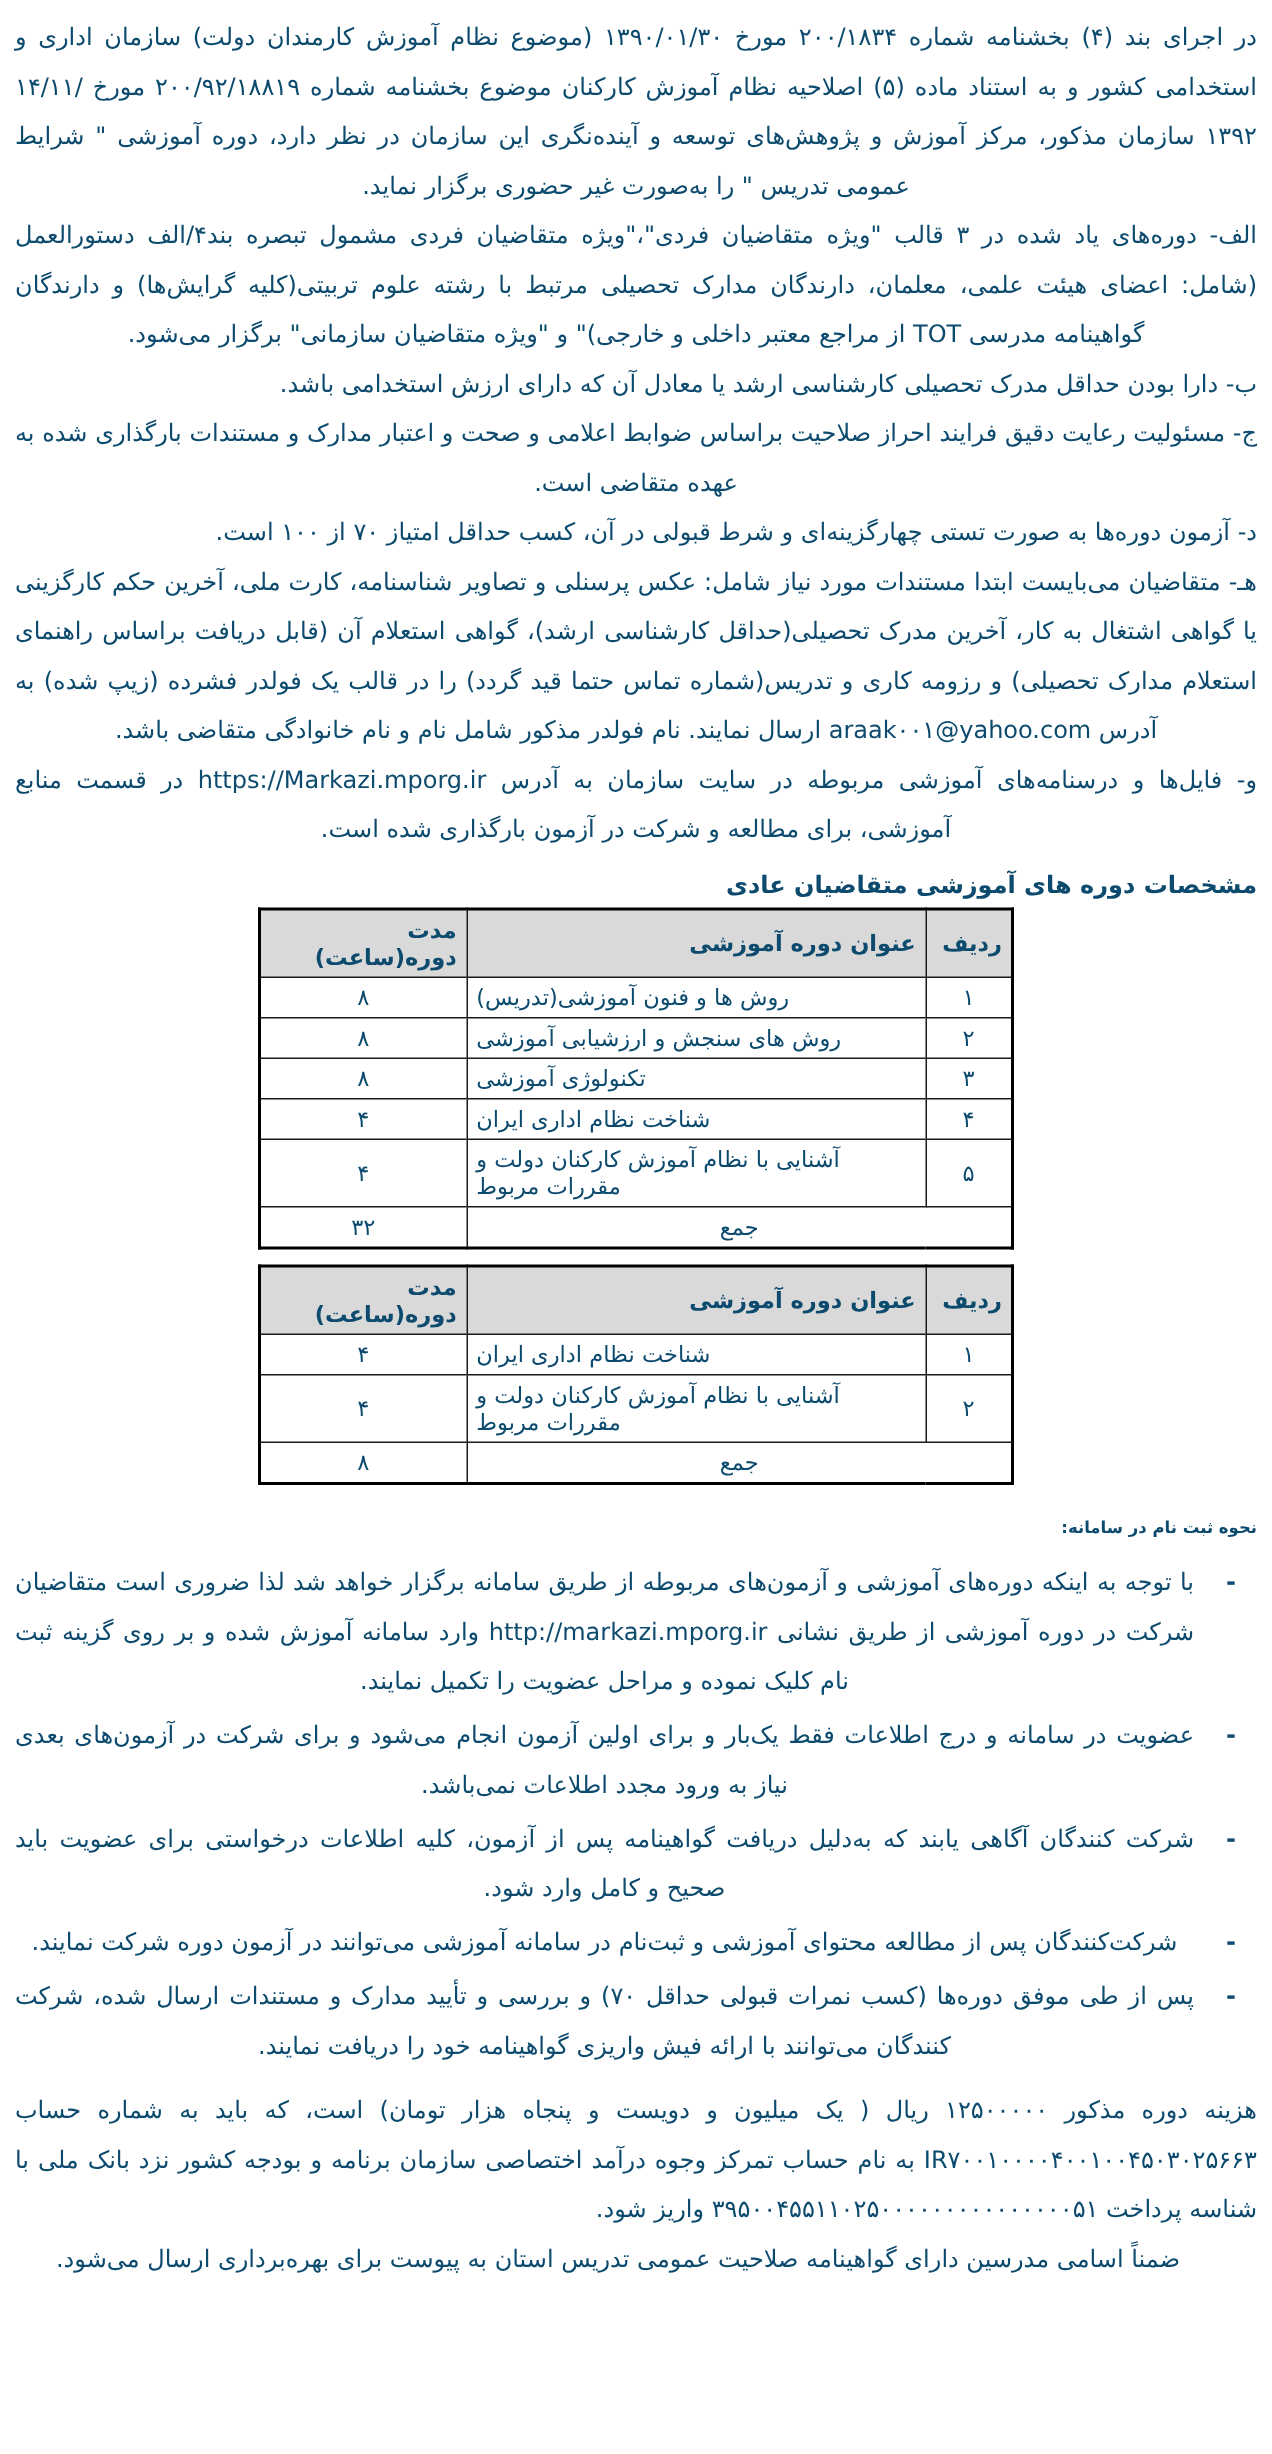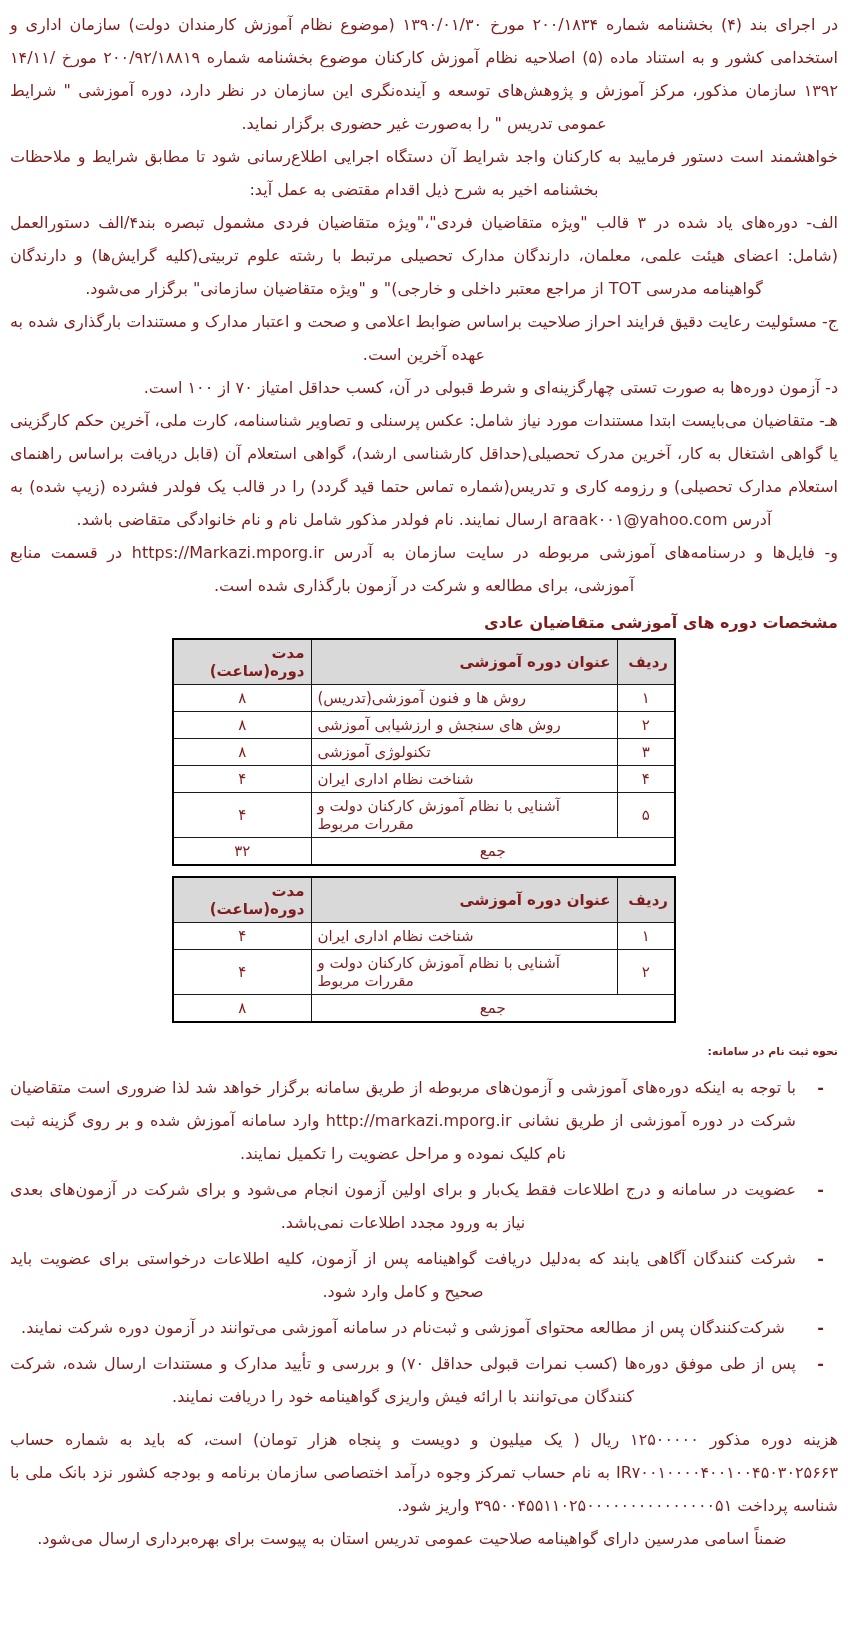--- a/index.html
+++ b/index.html
@@ -1,21 +1,21 @@
 <!DOCTYPE html>
 <html lang="fa" dir="rtl"><head>
 <meta charset="utf-8">
 <style>
   html,body{margin:0;padding:0;background:#ffffff;}
   .page{
     width:848px;height:1636px;box-sizing:border-box;
     padding:8px 10px 0 10px;
     direction:rtl;
     background:#ffffff;
-    color:#7f1d1d;
+    color:#0c4a6e;
     font-family:"DejaVu Sans",sans-serif;
     font-size:16px;
     overflow:hidden;
   }
   p.para{
     margin:0;
     line-height:33px;
     text-align:justify;
   }
   p.lc{ text-align-last:center; }
@@ -77,24 +77,24 @@
   p.fee{ margin-top:10px; }
   p.note{ padding-right:24px; text-align:center; }
   .spacer-sm{height:10px;}
 </style>
 </head>
 <body>
 
 <div class="page">
 
   <p class="para lc">در اجرای بند (۴) بخشنامه شماره ۲۰۰/۱۸۳۴ مورخ ۱۳۹۰/۰۱/۳۰ (موضوع نظام آموزش کارمندان دولت) سازمان اداری و استخدامی کشور و به استناد ماده (۵) اصلاحیه نظام آموزش کارکنان موضوع بخشنامه شماره ۲۰۰/۹۲/۱۸۸۱۹ مورخ ⁦۱۴/۱۱/ ۱۳۹۲⁩ سازمان مذکور، مرکز آموزش و پژوهش‌های توسعه و آینده‌نگری این سازمان در نظر دارد، دوره آموزشی " شرایط عمومی تدریس " را به‌صورت غیر حضوری برگزار نماید.</p>
-  <p class="para lc">خواهشمند است دستور فرمایید به کارکنان واجد شرایط آن دستگاه اجرایی اطلاع‌رسانی شود تا مطابق شرایط و ملاحظات بخشنامه اخیر به شرح ذیل اقدام مقتضی به عمل آید:</p>
 
   <p class="para lc">الف- دوره‌های یاد شده در ۳ قالب "ویژه متقاضیان فردی"،"ویژه متقاضیان فردی مشمول تبصره بند۴/الف دستورالعمل (شامل: اعضای هیئت علمی، معلمان، دارندگان مدارک تحصیلی مرتبط با رشته علوم تربیتی(کلیه گرایش‌ها) و دارندگان گواهینامه مدرسی TOT از مراجع معتبر داخلی و خارجی)" و "ویژه متقاضیان سازمانی" برگزار می‌شود.</p>
-  <p class="para lc">ج- مسئولیت رعایت دقیق فرایند احراز صلاحیت براساس ضوابط اعلامی و صحت و اعتبار مدارک و مستندات بارگذاری شده به عهده آخرین است.</p>
+  <p class="para">ب- دارا بودن حداقل مدرک تحصیلی کارشناسی ارشد یا معادل آن که دارای ارزش استخدامی باشد.</p>
+  <p class="para lc">ج- مسئولیت رعایت دقیق فرایند احراز صلاحیت براساس ضوابط اعلامی و صحت و اعتبار مدارک و مستندات بارگذاری شده به عهده متقاضی است.</p>
   <p class="para">د- آزمون دوره‌ها به صورت تستی چهارگزینه‌ای و شرط قبولی در آن، کسب حداقل امتیاز ۷۰ از ۱۰۰ است.</p>
   <p class="para lc">هـ- متقاضیان می‌بایست ابتدا مستندات مورد نیاز شامل: عکس پرسنلی و تصاویر شناسنامه، کارت ملی، آخرین حکم کارگزینی یا گواهی اشتغال به کار، آخرین مدرک تحصیلی(حداقل کارشناسی ارشد)، گواهی استعلام آن (قابل دریافت براساس راهنمای استعلام مدارک تحصیلی) و رزومه کاری و تدریس(شماره تماس حتما قید گردد) را در قالب یک فولدر فشرده (زیپ شده) به آدرس ⁦araak۰۰۱@yahoo.com⁩ ارسال نمایند. نام فولدر مذکور شامل نام و نام خانوادگی متقاضی باشد.</p>
   <p class="para lc">و- فایل‌ها و درسنامه‌های آموزشی مربوطه در سایت سازمان به آدرس ⁦https://Markazi.mporg.ir⁩ در قسمت منابع آموزشی، برای مطالعه و شرکت در آزمون بارگذاری شده است.</p>
 
   <div class="tbl-title">مشخصات دوره های آموزشی متقاضیان عادی</div>
   <table class="tbl">
     <colgroup>
         <col class="c-rank">
         <col class="c-title">
         <col class="c-dur">

